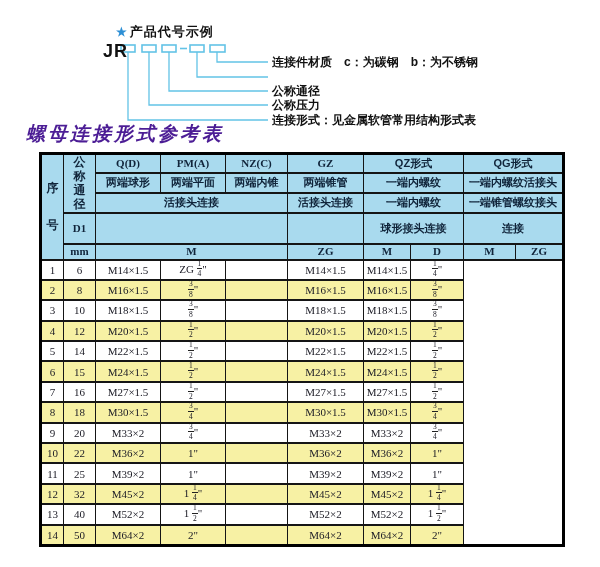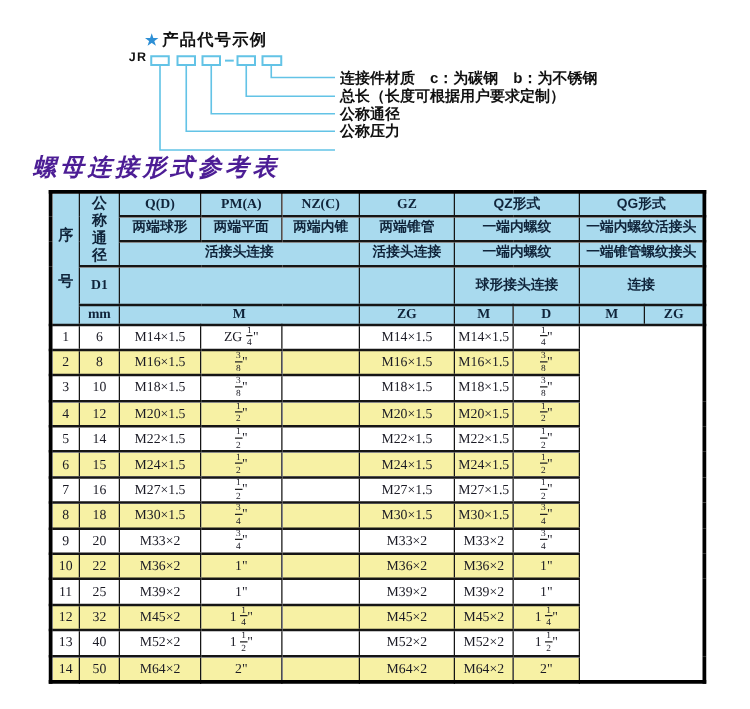--- a/index.html
+++ b/index.html
@@ -5,21 +5,21 @@
   html,body{margin:0;padding:0;}
   body{
     width:600px;height:567px;position:relative;background:#ffffff;
     font-family:"Liberation Sans",sans-serif;color:#111;
     -webkit-font-smoothing:antialiased;overflow:hidden;
   }
   
   .diagram{position:absolute;left:0;top:0;width:500px;height:148px;}
   .diag-title{position:absolute;left:116px;top:23px;font-size:13px;font-weight:bold;letter-spacing:1px;white-space:nowrap;}
   .diag-title .star{font-size:12px;margin-right:2px;}
-  .jr{position:absolute;left:103px;top:41px;font-size:10px;font-weight:bold;letter-spacing:1px;}
+  .jr{position:absolute;left:103px;top:41px;font-size:18px;font-weight:bold;letter-spacing:1px;}
   .diag-svg{position:absolute;left:0;top:0;}
   .diag-label{position:absolute;left:272px;height:14px;line-height:14px;font-size:12px;font-weight:bold;white-space:nowrap;}
   
   .tbl-title{
     position:absolute;left:26px;top:121px;font-size:19px;font-weight:bold;font-style:italic;
     font-family:"Liberation Serif",serif;letter-spacing:3px;white-space:nowrap;color:#4c1d95;
   }
   
   .t-wrap{position:absolute;left:39px;top:152px;}
   table.t{border-collapse:collapse;table-layout:fixed;width:523px;border:3px solid #000;}
@@ -60,23 +60,23 @@
       <polyline points="217,52 217,62 268,62"></polyline>
       <polyline points="197,52 197,77 268,77"></polyline>
       <polyline points="169,52 169,91 268,91"></polyline>
       <polyline points="149,52 149,105 268,105"></polyline>
       <polyline points="128,52 128,120 268,120"></polyline>
     </g>
   </svg>
   <div class="diag-title"><span class="star" style="color:#2d8fd5">★</span><span>产品代号示例</span></div>
   <div class="jr">JR</div>
   <div class="diag-label" style="top:55px">连接件材质　c：为碳钢　b：为不锈钢</div>
-  <div class="diag-label" style="top:70px">总长（长度可根据用户要求定制）</div>
   <div class="diag-label" style="top:84px">公称通径</div>
   <div class="diag-label" style="top:98px">公称压力</div>
+  <div class="diag-label" style="top:113px">连接形式：见金属软管常用结构形式表</div>
 </div>
 
 <div class="tbl-title">螺母连接形式参考表</div>
 
 <div class="t-wrap">
 <table class="t">
   <colgroup>
     <col style="width:23px">
         <col style="width:32px">
         <col style="width:65px">

